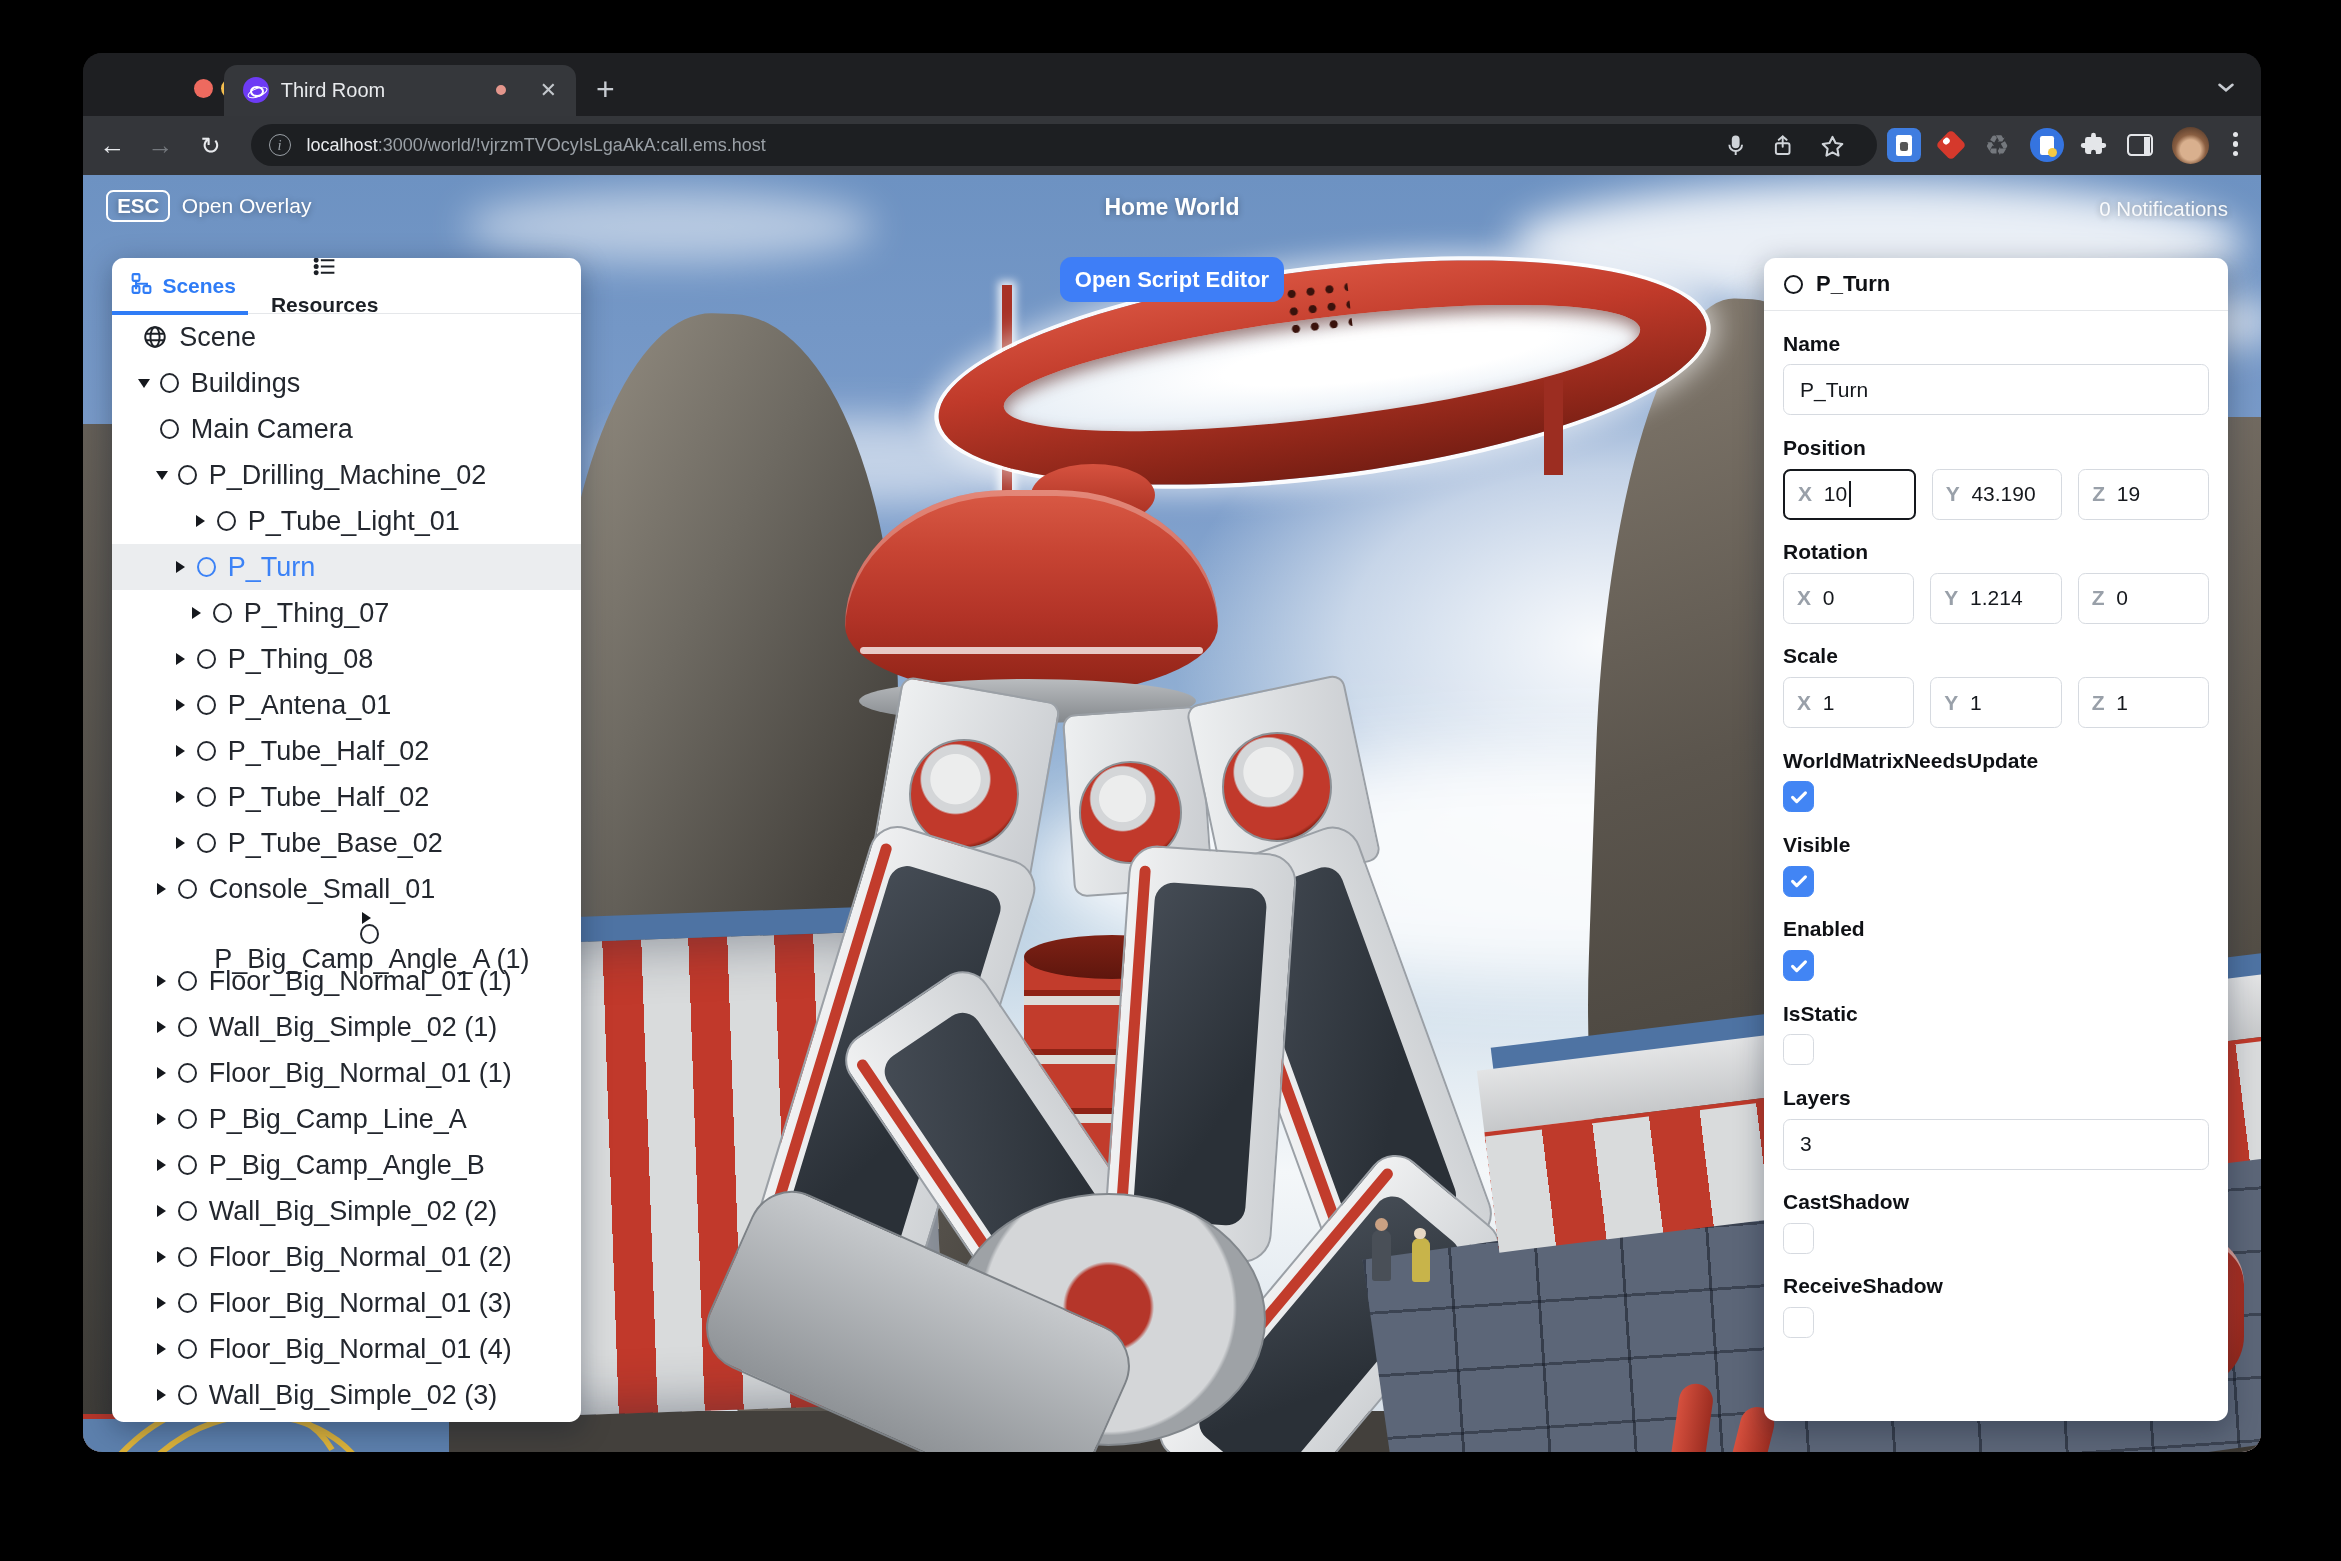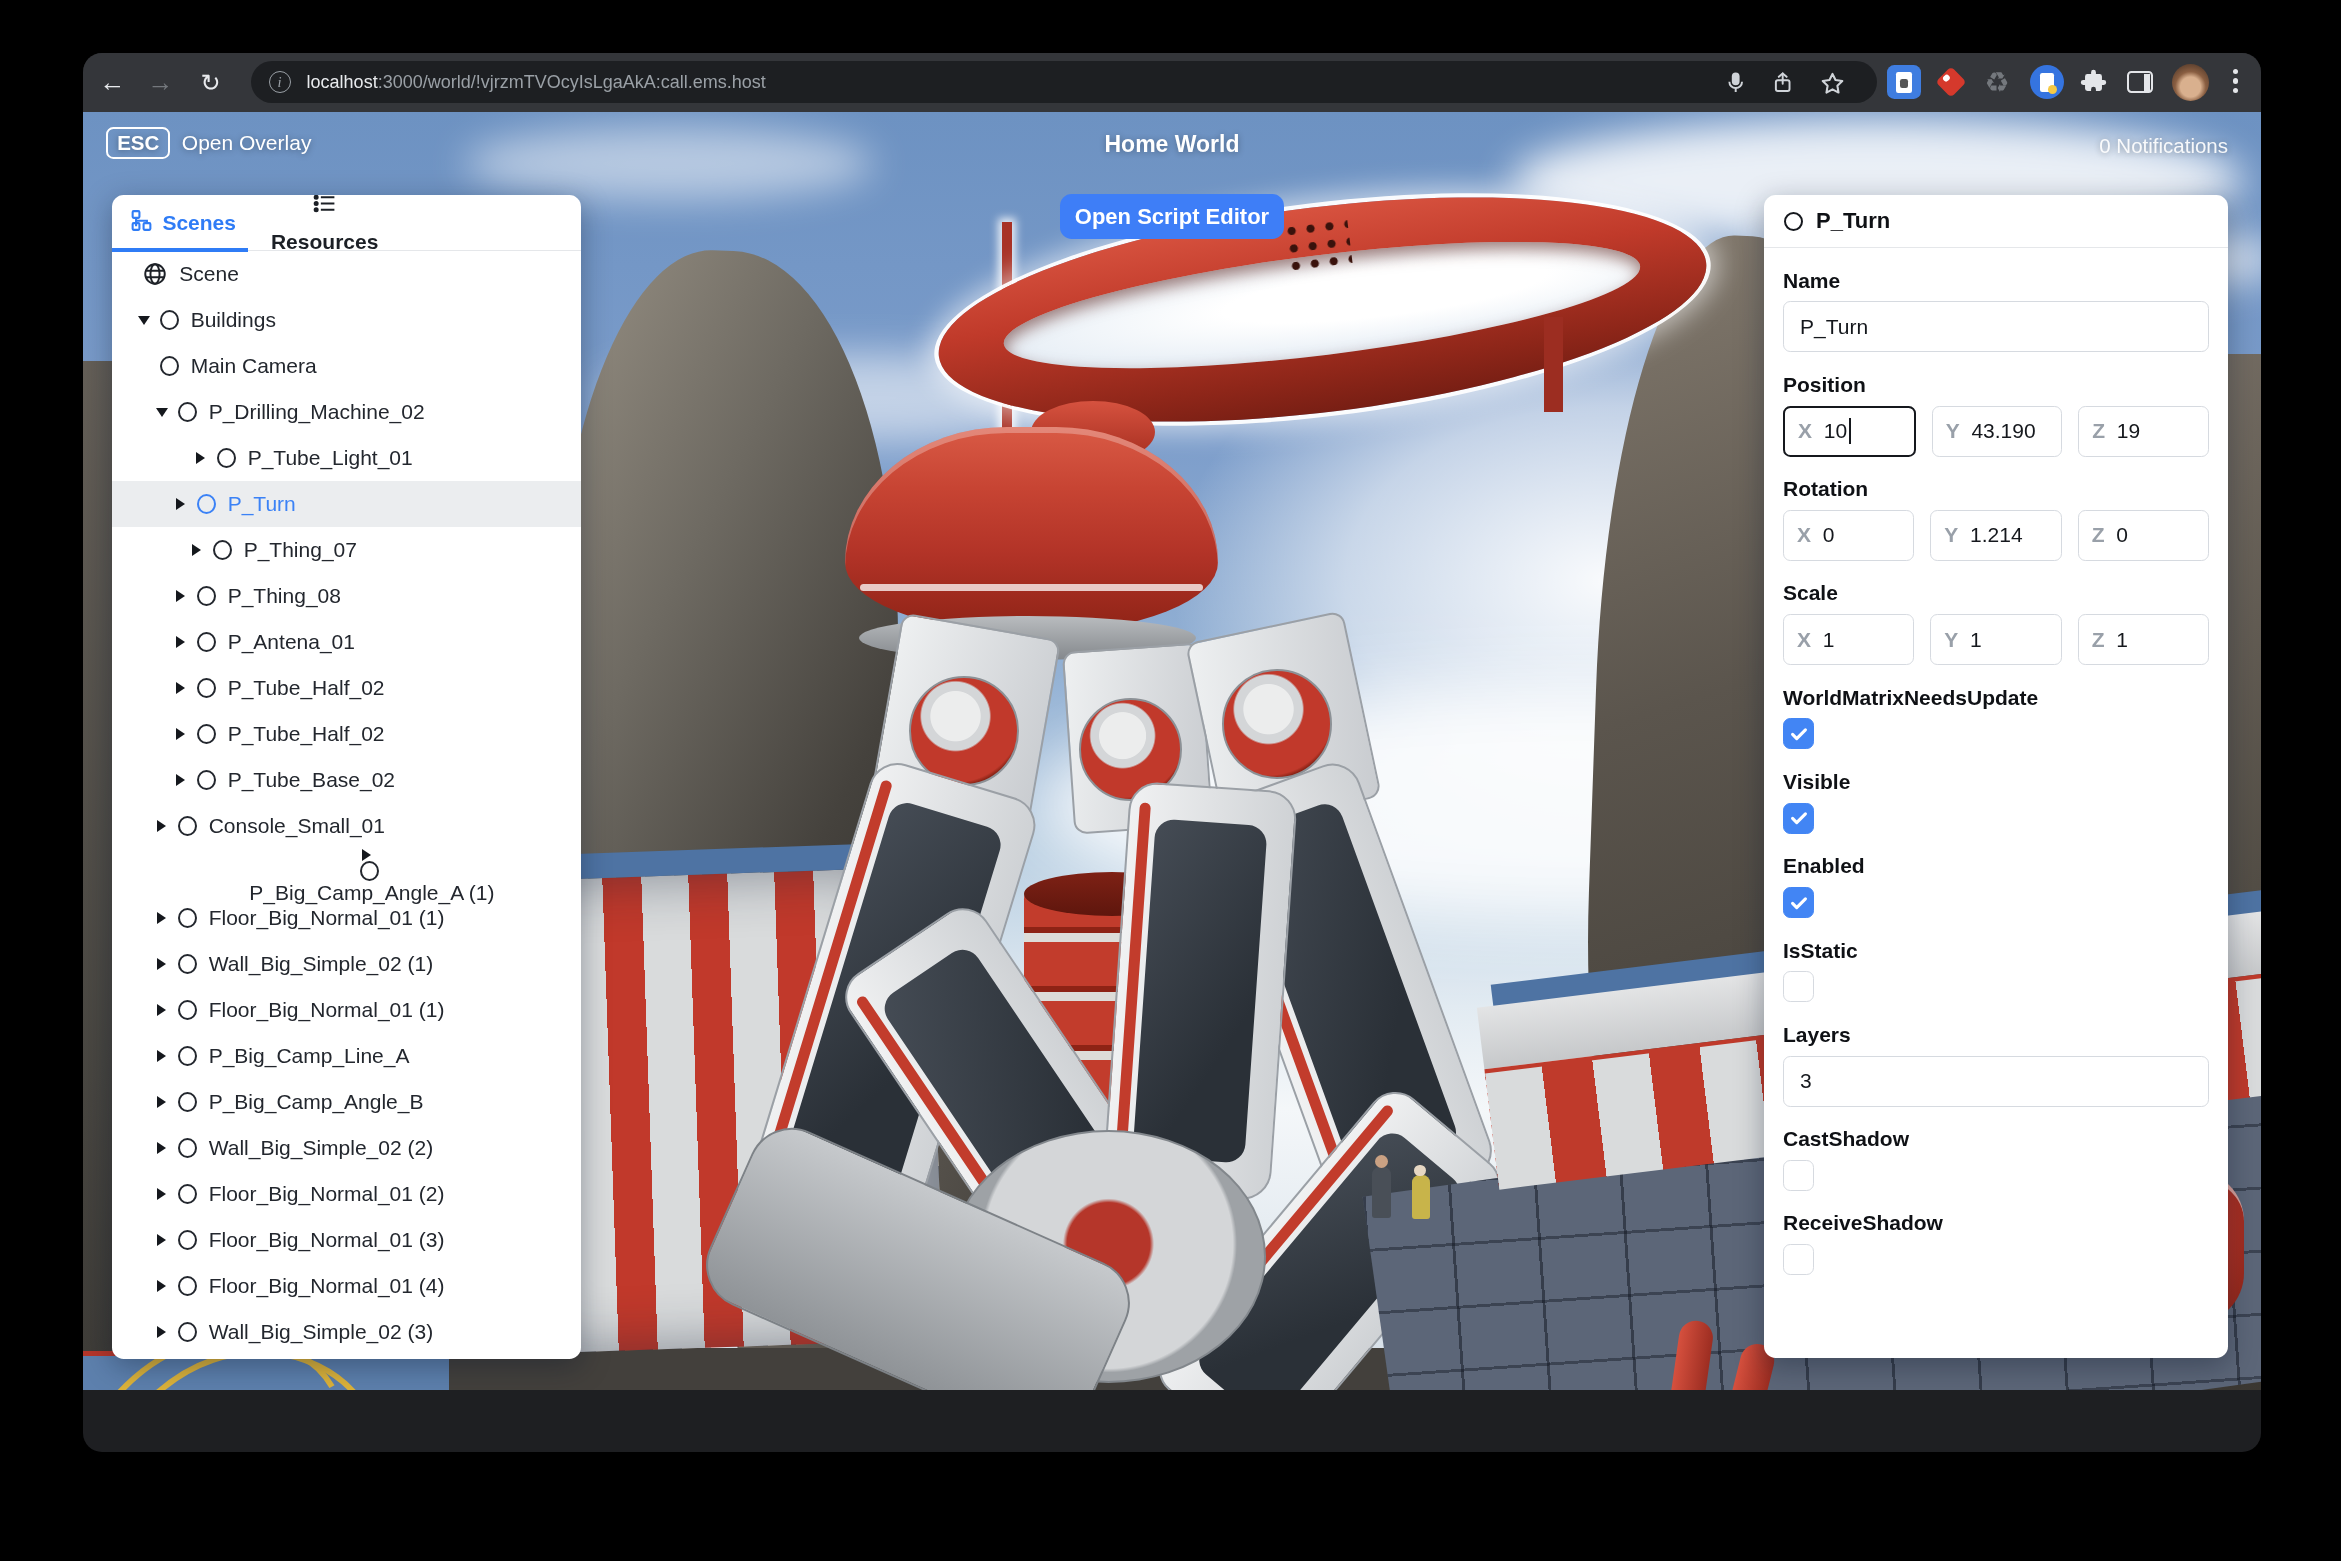--- a/index.html
+++ b/index.html
@@ -203,21 +203,21 @@
   .tree { position:relative; }
   .trow { display:flex; align-items:center; height:46px; }
   .trow.selected { background:#ebedef; }
   .trow.selected .tlabel { color:#3b82f6; }
   .trow.selected .circle-icon { border-color:#3b82f6; }
   .caret { width:20.5px; flex:none; display:flex; align-items:center; justify-content:center; }
   .caret-right i { width:0; height:0; border-left:9.5px solid #15181d; border-top:6.6px solid transparent; border-bottom:6.6px solid transparent; }
   .caret-down i  { width:0; height:0; border-top:9.5px solid #15181d; border-left:6.6px solid transparent; border-right:6.6px solid transparent; }
   .nicon { flex:none; margin-left:5.9px; display:flex; align-items:center; justify-content:center; }
   .circle-icon { width:19px; height:20px; border:2.2px solid #23272e; border-radius:50%; }
-  .tlabel { margin-left:11.7px; font-size:21px; color:#23272e; white-space:nowrap; }
+  .tlabel { margin-left:11.7px; font-size:27px; color:#23272e; white-space:nowrap; }
 
   
   .rpanel { left:1681px; top:83px; width:464px; height:1163px; overflow:hidden; }
   .insp-head { display:flex; align-items:center; gap:13px; height:53px; padding-left:20px;
                border-bottom:1.5px solid #e5e7ea; font-size:22px; font-weight:700; color:#0f1115; }
   .head-circle { width:19px; height:19px; border:2.6px solid #15181d; border-radius:50%; }
   .insp-body { padding:0 19px; }
   .flabel { font-size:21px; font-weight:700; color:#0f1115; margin:20.5px 0 8.8px; }
   .tinput { height:51px; border:1.5px solid #d6dae0; border-radius:7.3px; background:#fff;
             display:flex; align-items:center; padding:0 16px; font-size:21px; color:#15181d; }
@@ -234,20 +234,37 @@
               display:flex; align-items:center; justify-content:center; }
   .checkbox.checked { background:#4285f4; border-color:#4285f4; }
   .checkbox svg { display:none; }
   .checkbox.checked svg { display:block; }
 </style>
 </head>
 <body>
 
 <div class="window">
 
+  <div class="tabstrip">
+    <div class="traffic t-close"></div>
+    <div class="traffic t-min"></div>
+    <div class="traffic t-max"></div>
+    <div class="tab">
+      <span class="favicon"></span>
+      <span class="tab-title">Third Room</span>
+      <span class="record-dot"></span>
+      <span class="tab-close">✕</span>
+    </div>
+    <div class="newtab">+</div>
+    <div class="tabsearch">
+      <svg width="26" height="26" viewBox="0 0 24 24" fill="none" stroke="#c7cbd1" stroke-width="2.4" stroke-linecap="round">
+          <path d="M6 10l6 5 6-5"></path>
+        </svg>
+    </div>
+  </div>
 
   <div class="toolbar">
     <div class="navbtn nb-back">←</div>
     <div class="navbtn nb-fwd">→</div>
     <div class="navbtn nb-reload">↻</div>
     <div class="urlbar">
       <span class="info-ic">i</span>
       <span class="url-text"><span class="host">localhost</span><span class="rest">:3000/world/!vjrzmTVOcyIsLgaAkA:call.ems.host</span></span>
       <span class="pill-ic" style="right:130px;">
         <svg width="23.4" height="23.4" viewBox="0 0 24 24" fill="none" stroke="#cfd3d8" stroke-width="2">

